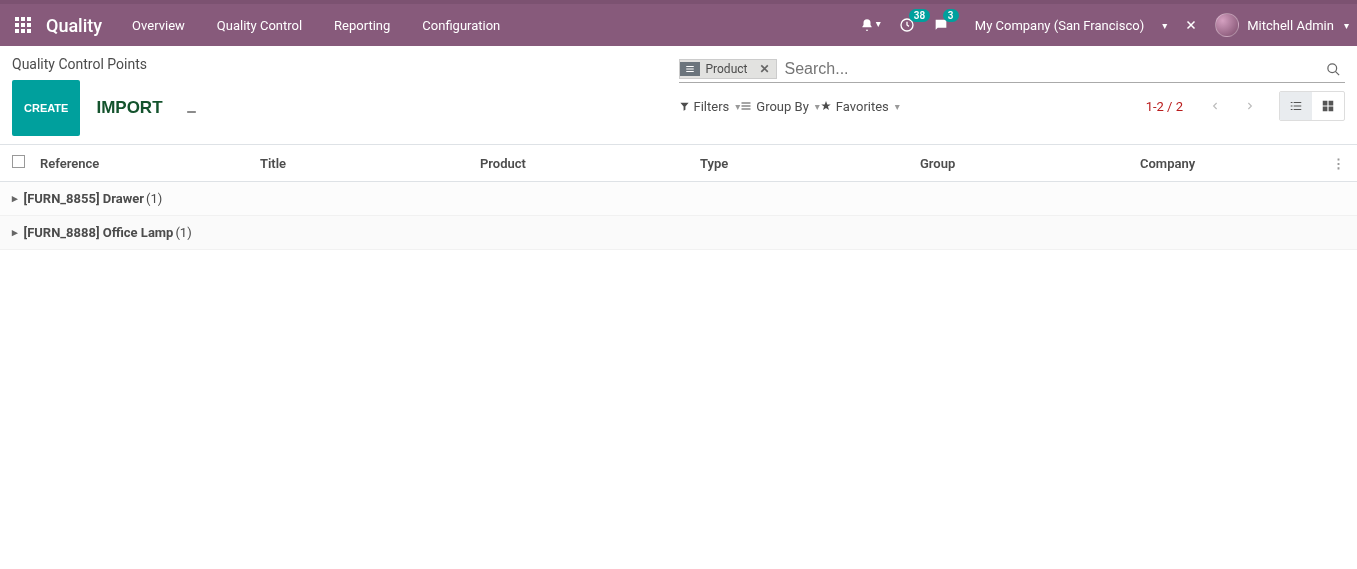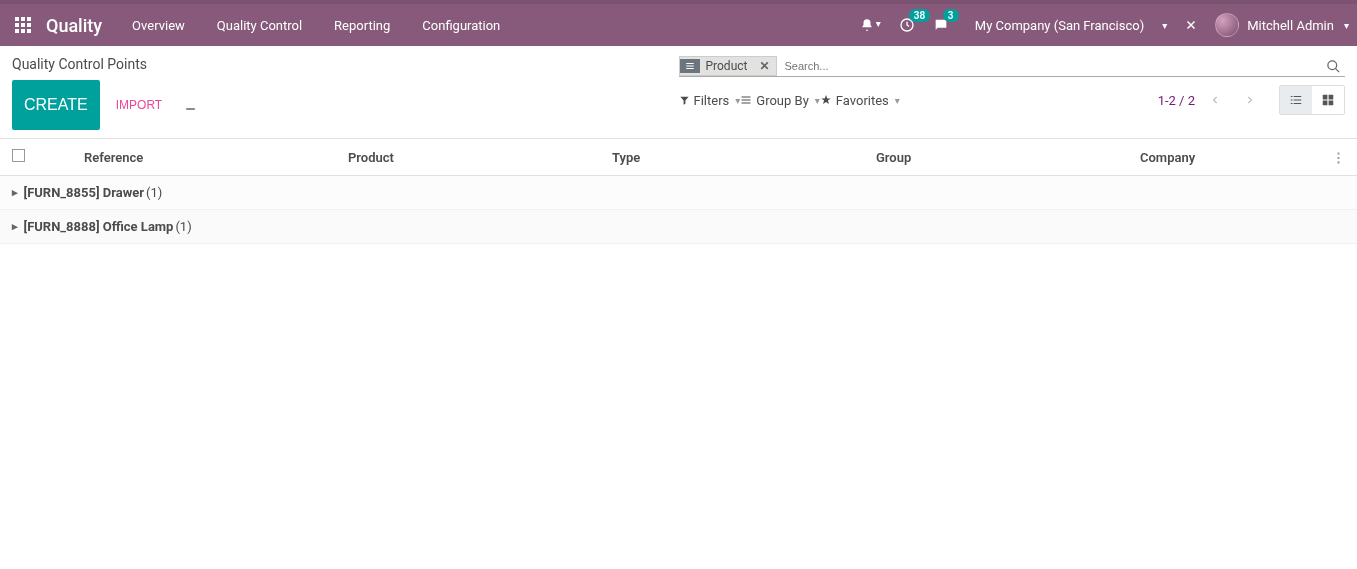--- a/index.html
+++ b/index.html
@@ -17,47 +17,47 @@
   .badge { position: absolute; top: -8px; left: 10px; background: #00a09d; color: #fff; font-size: 10px; padding: 1px 5px; border-radius: 8px; font-weight: 600; }
   .company-switch { cursor: pointer; font-size: 13px; display: flex; align-items: center; gap: 16px; margin-left: 8px; }
   .user-menu { display: flex; align-items: center; gap: 8px; cursor: pointer; }
   .avatar { width: 24px; height: 24px; border-radius: 50%; background: radial-gradient(circle at 30% 30%, #d4a0c0, #7a4a6a); border: 1px solid rgba(255,255,255,0.3); }
   .caret { font-size: 10px; margin-left: 2px; }
   
   .control-bar { display: flex; padding: 10px 12px 0 12px; align-items: flex-start; }
   .cb-left { flex: 1; }
   .breadcrumb { font-size: 14px; color: #4c4c4c; margin-bottom: 8px; }
   .action-btns { display: flex; align-items: center; gap: 12px; }
-  .btn-create { background: #00a09d; color: #fff; border: none; padding: 16px 12px; font-size: 16px; font-weight: 400; cursor: pointer; border-radius: 2px; }
-  .btn-import { color: #ec4899; background: none; border: none; font-size: 12px; font-weight: 400; cursor: pointer; padding: 6px 4px; }
+  .btn-create { background: #00a09d; color: #fff; border: none; padding: 22px 12px; font-size: 11px; font-weight: 700; cursor: pointer; border-radius: 2px; }
+  .btn-import { color: #14532d; background: none; border: none; font-size: 17px; font-weight: 700; cursor: pointer; padding: 6px 4px; }
   .dl-icon { color: #666; cursor: pointer; padding: 6px; }
   
   .cb-right { flex: 1; }
   .search-wrap { display: flex; align-items: center; border-bottom: 1px solid #aaa; margin-bottom: 8px; }
   .search-tag { display: inline-flex; align-items: center; background: #e2e2e0; border: 1px solid #ccc; font-size: 12px; }
   .tag-icon { background: #6c757d; color: #fff; padding: 2px 5px; display: flex; align-items: center; }
   .tag-text { padding: 2px 6px; }
   .tag-close { padding: 0 6px; cursor: pointer; color: #666; font-weight: 700; }
-  .search-input { flex: 1; border: none; outline: none; padding: 4px 8px; font-size: 11px; }
+  .search-input { flex: 1; border: none; outline: none; padding: 4px 8px; font-size: 16px; }
   .search-icon { color: #666; cursor: pointer; padding: 0 4px; }
   
   .toolbar-row { display: flex; align-items: center; }
   .filter-group { display: flex; }
   .filter-btn { display: flex; align-items: center; gap: 4px; cursor: pointer; color: #4c4c4c; font-size: 13px; }
   .filter-btn .caret { color: #999; }
   
   .pager-area { margin-left: auto; display: flex; align-items: center; gap: 6px; }
-  .pager-text { font-size: 13px; color: #701a75; margin-right: 0; }
+  .pager-text { font-size: 13px; color: #b91c1c; margin-right: 12px; }
   .pager-arrow { width: 28px; height: 28px; display: flex; align-items: center; justify-content: center; cursor: pointer; color: #aaa; }
   .view-switch { display: flex; margin-left: 10px; border: 1px solid #ddd; border-radius: 2px; overflow: hidden; }
   .view-btn { width: 32px; height: 28px; display: flex; align-items: center; justify-content: center; cursor: pointer; color: #666; }
   .view-btn.active { background: #e9ecef; }
   
   .list-view { margin-top: 8px; }
-  .list-header { display: flex; align-items: center; padding: 10px 12px; border-top: 1px solid #dee2e6; border-bottom: 1px solid #dee2e6; font-weight: 600; color: #4c4c4c; font-size: 13px; gap: 44px; }
+  .list-header { display: flex; align-items: center; padding: 10px 12px; border-top: 1px solid #dee2e6; border-bottom: 1px solid #dee2e6; font-weight: 600; color: #4c4c4c; font-size: 13px; }
   .col-check { width: 28px; }
   .col-ref { width: 220px; }
   .col-title { width: 220px; }
   .col-product { width: 220px; }
   .col-type { width: 220px; }
   .col-team { width: 220px; }
   .col-company { flex: 1; }
   .col-opt { width: 20px; text-align: right; color: #999; cursor: pointer; }
   .checkbox { width: 13px; height: 13px; border: 1px solid #999; display: inline-block; cursor: pointer; }
   
@@ -211,20 +211,21 @@
         </div>
       </div>
     </div>
   </div>
 </div>
 
 <div class="list-view">
   <div class="list-header">
     <div class="col-check"><span class="checkbox"></span></div>
     <div class="col-ref">Reference</div>
+    <div class="col-title">Title</div>
     <div class="col-product">Product</div>
     <div class="col-type">Type</div>
     <div class="col-team">Group</div>
     <div class="col-company">Company</div>
     <div class="col-opt">⋮</div>
   </div>
   <div class="group-row">
     <span class="group-arrow">▸</span>
     <span>[FURN_8855] Drawer</span>
     <span class="group-count">(1)</span>

